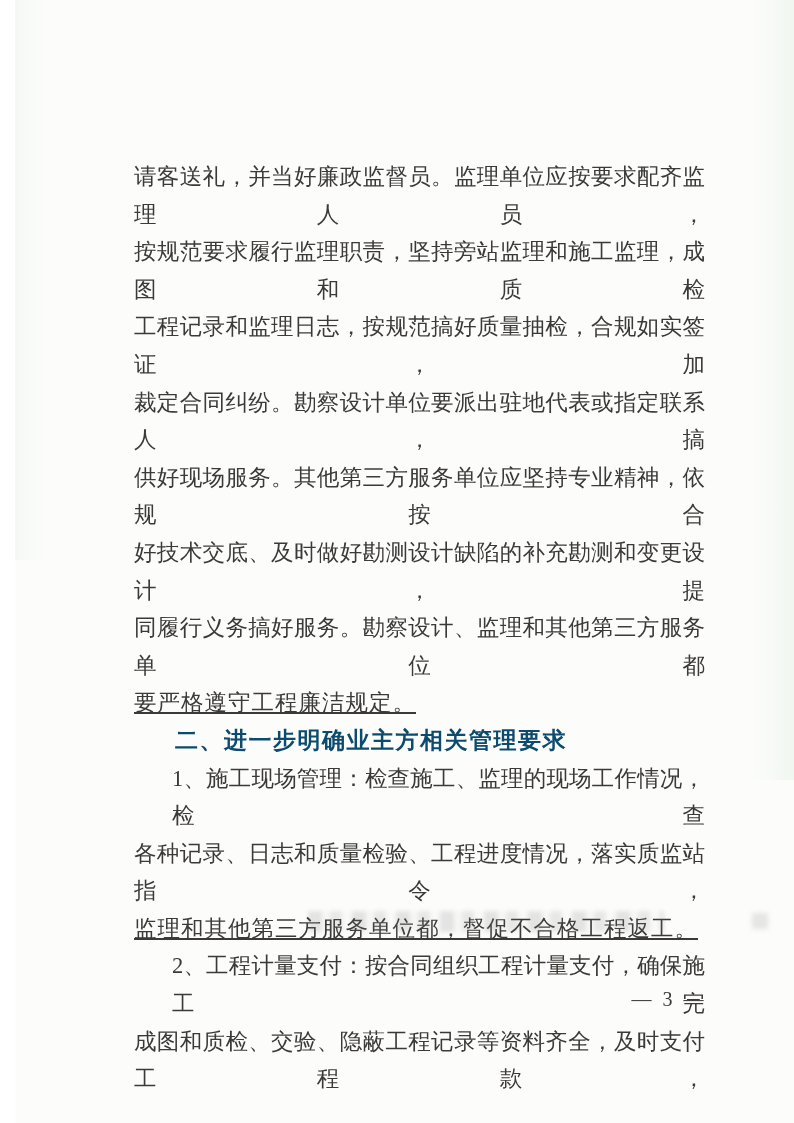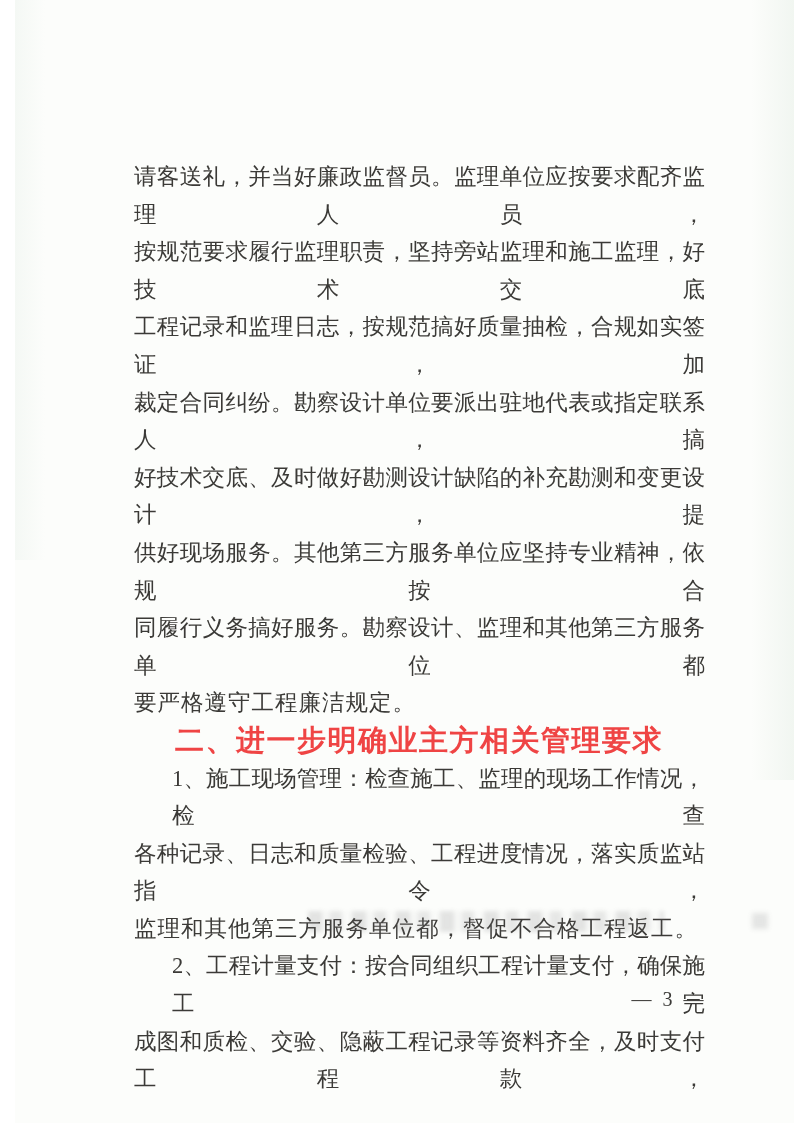--- a/index.html
+++ b/index.html
@@ -82,31 +82,32 @@
   .row { width: 100%; }
   .row.just {
     text-align: justify;
     text-align-last: justify;
     text-justify: inter-character;
   }
   .row.short {
     text-align: right;
     text-align-last: left;
     letter-spacing: 1px;
+    text-decoration: underline;
   }
   .row.indent { padding-left: 38px; box-sizing: border-box; }
   .row.heading {
     font-family: "Liberation Sans", "DejaVu Sans", sans-serif;
     font-weight: 700;
-    color: #ef4444;
+    color: #0c4a6e;
     text-align: right;
     text-align-last: left;
     padding-left: 41px;
     letter-spacing: 1.5px;
-    font-size: 29px;
+    font-size: 23px;
   }
   .page-number {
     position: absolute;
     top: 988px;
     left: 614px;
     width: 80px;
     font-size: 20px;
     color: #3b3a37;
     letter-spacing: 3px;
     text-align: center;
@@ -117,25 +118,25 @@
 </head>
 <body>
 
 <div class="page">
 
   <div class="shade-left"></div>
   <div class="shade-right"></div>
 
   <div class="text-block">
     <div class="row just">请客送礼，并当好廉政监督员。监理单位应按要求配齐监理人员，</div>
-    <div class="row just">按规范要求履行监理职责，坚持旁站监理和施工监理，好技术交底</div>
+    <div class="row just">按规范要求履行监理职责，坚持旁站监理和施工监理，成图和质检</div>
     <div class="row just">工程记录和监理日志，按规范搞好质量抽检，合规如实签证，加</div>
     <div class="row just">裁定合同纠纷。勘察设计单位要派出驻地代表或指定联系人，搞</div>
+    <div class="row just">供好现场服务。其他第三方服务单位应坚持专业精神，依规按合</div>
     <div class="row just">好技术交底、及时做好勘测设计缺陷的补充勘测和变更设计，提</div>
-    <div class="row just">供好现场服务。其他第三方服务单位应坚持专业精神，依规按合</div>
     <div class="row just">同履行义务搞好服务。勘察设计、监理和其他第三方服务单位都</div>
     <div class="row short">要严格遵守工程廉洁规定。</div>
 
     <div class="row heading">二、进一步明确业主方相关管理要求</div>
 
     <div class="row just indent">1、施工现场管理：检查施工、监理的现场工作情况，检查</div>
     <div class="row just">各种记录、日志和质量检验、工程进度情况，落实质监站指令，</div>
     <div class="row short">监理和其他第三方服务单位都，督促不合格工程返工。</div>
 
     <div class="row just indent">2、工程计量支付：按合同组织工程计量支付，确保施工完</div>

